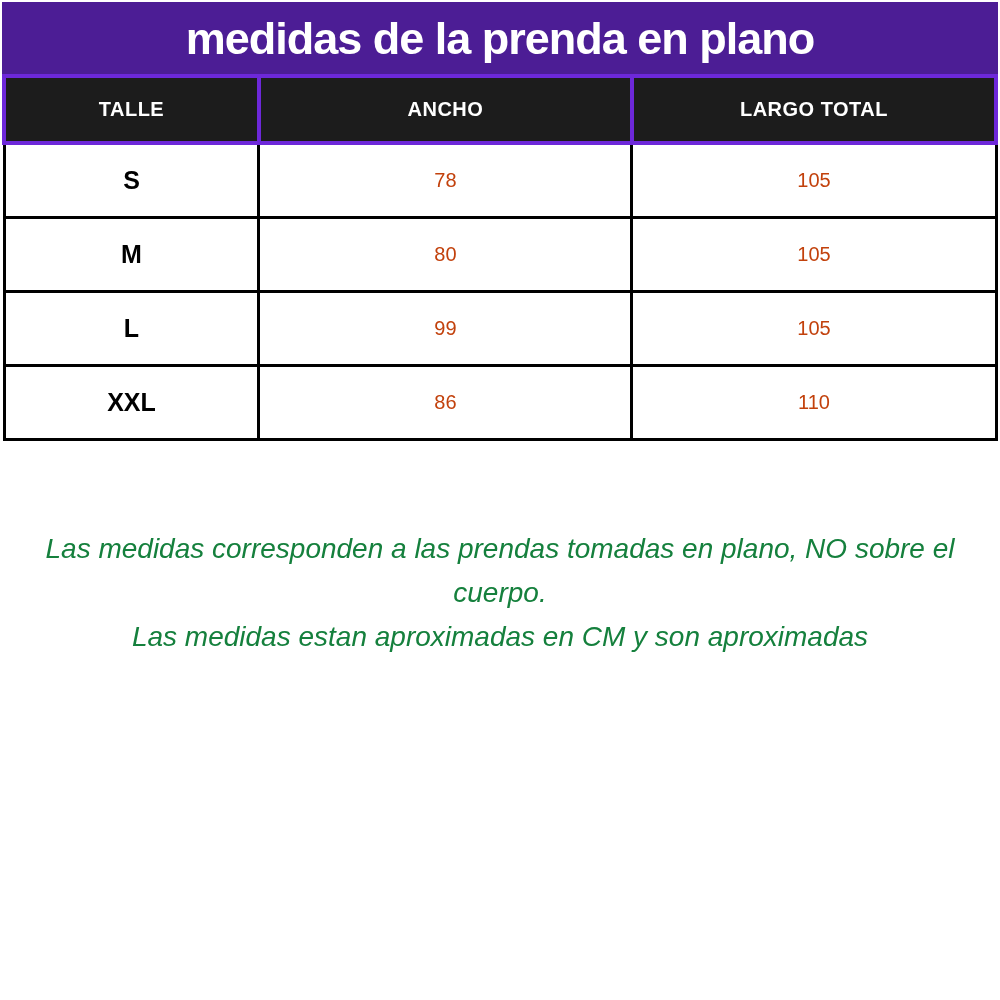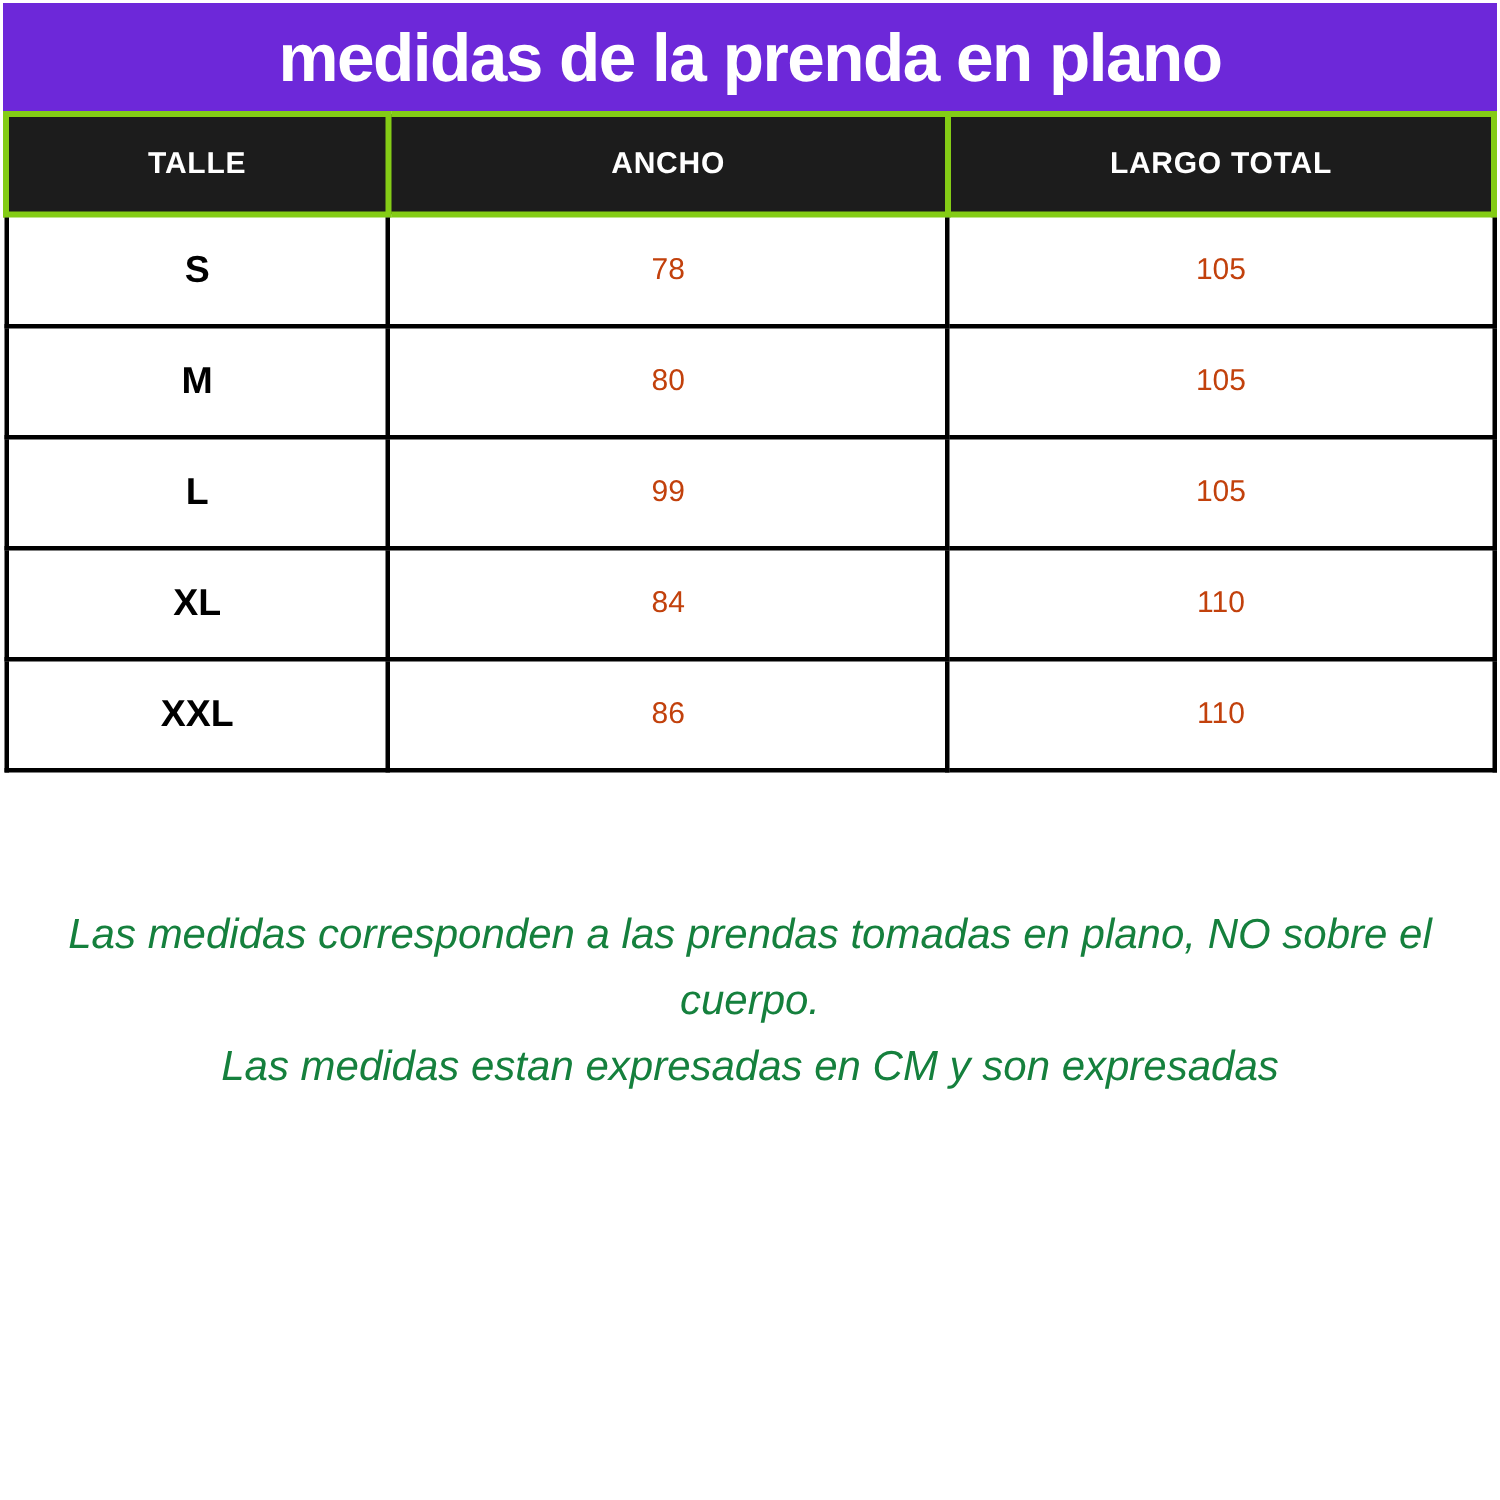--- a/index.html
+++ b/index.html
@@ -9,21 +9,21 @@
     font-family: "Liberation Sans", sans-serif;
   }
   .page {
     width: 1000px;
     height: 1000px;
     background: #ffffff;
     padding: 2px 2px 0 2px;
   }
   .title-bar {
     height: 72px;
-    background: #6d28d9;
+    background: #4c1d95;
     display: flex;
     align-items: center;
     justify-content: center;
   }
   .title-bar h1 {
     color: #ffffff;
     font-size: 45px;
     font-weight: 700;
     letter-spacing: -1px;
     line-height: 1;
@@ -38,21 +38,21 @@
   table.size-chart col.c3 { width: 36.7%; }
   table.size-chart th {
     background: #1c1c1c;
     color: #ffffff;
     font-size: 20px;
     font-weight: 700;
     letter-spacing: 0.5px;
     height: 67px;
     text-align: center;
     vertical-align: middle;
-    border: 4px solid #84cc16;
+    border: 4px solid #6d28d9;
   }
   table.size-chart td {
     background: #ffffff;
     color: #c2410c;
     font-size: 20px;
     height: 74px;
     text-align: center;
     vertical-align: middle;
     border: 3px solid #000000;
   }
@@ -102,30 +102,25 @@
         <td class="size-label">M</td>
         <td>80</td>
         <td>105</td>
       </tr>
       <tr>
         <td class="size-label">L</td>
         <td>99</td>
         <td>105</td>
       </tr>
       <tr>
-        <td class="size-label">XL</td>
-        <td>84</td>
-        <td>110</td>
-      </tr>
-      <tr>
         <td class="size-label">XXL</td>
         <td>86</td>
         <td>110</td>
       </tr>
     </tbody>
   </table>
 
   <footer class="note">
     <p>Las medidas corresponden a las prendas tomadas en plano, NO sobre el cuerpo.</p>
-    <p>Las medidas estan expresadas en CM y son expresadas</p>
+    <p>Las medidas estan aproximadas en CM y son aproximadas</p>
   </footer>
 
 </div>
 
 </body></html>

